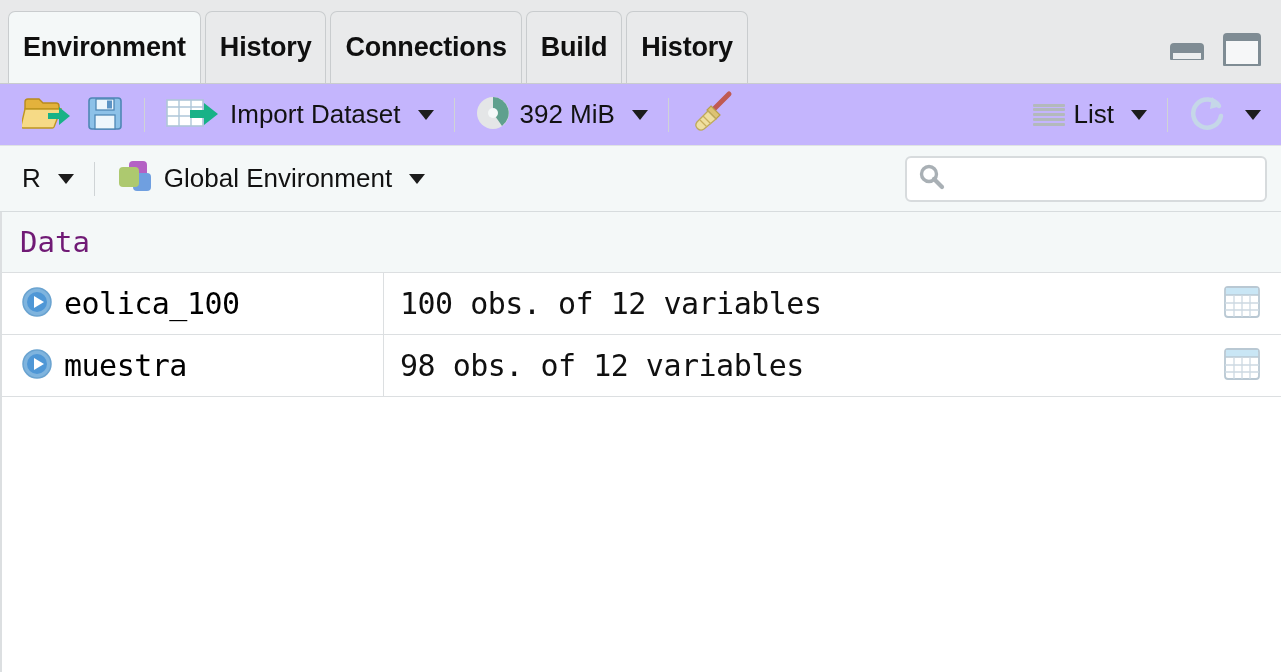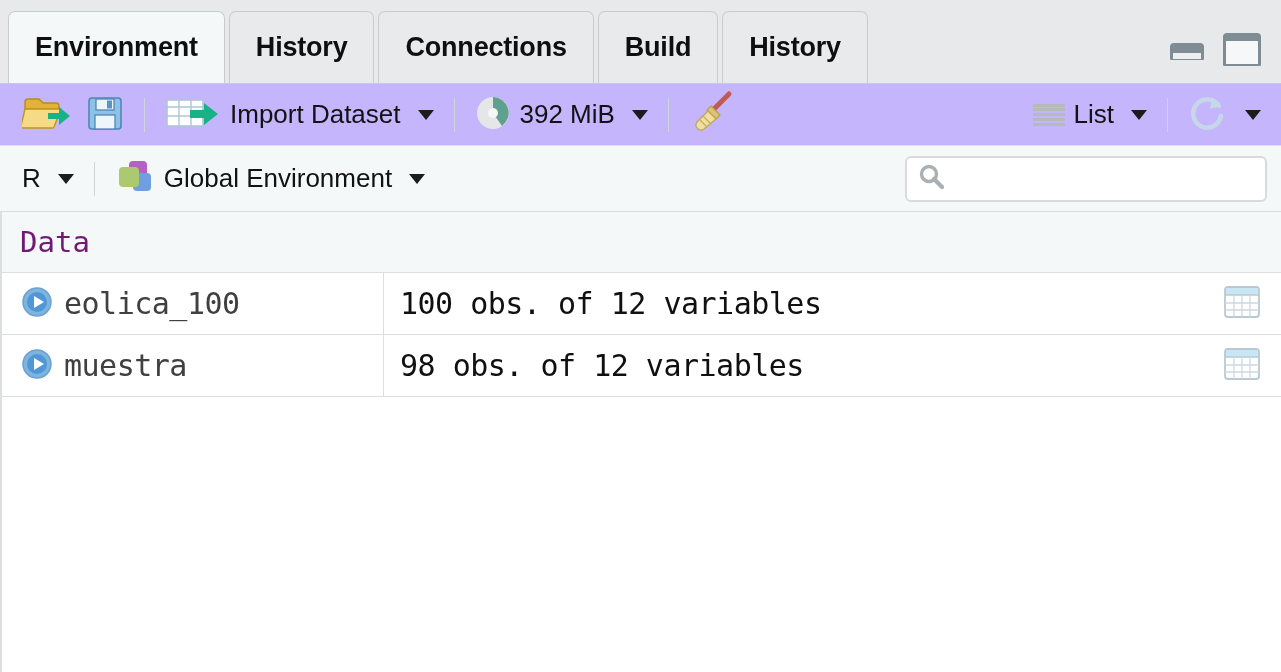--- a/index.html
+++ b/index.html
@@ -23,21 +23,21 @@
     display: flex;
     align-items: flex-end;
     padding-left: 8px;
     box-sizing: border-box;
     border-bottom: 1px solid #c9ccce;
   }
   .tab {
     height: 72px;
     display: flex;
     align-items: center;
-    padding: 0 26px;
+    padding: 0 14px;
     font-size: 27px;
     font-weight: bold;
     color: #0f0f0f;
     background: #e9eaeb;
     border: 1px solid #c9ccce;
     border-bottom: none;
     border-top-left-radius: 7px;
     border-top-right-radius: 7px;
     margin-right: 4px;
     box-sizing: border-box;
@@ -181,21 +181,21 @@
     align-items: center;
     gap: 10px;
     padding-left: 18px;
     box-sizing: border-box;
     border-right: 1px solid #dcdfe1;
     height: 100%;
   }
   .cell-name .nm {
     font-family: "DejaVu Sans Mono", monospace;
     font-size: 30px;
-    color: #404040;
+    color: #000000;
     letter-spacing: -0.5px;
   }
   .cell-desc {
     flex: 1 1 auto;
     display: flex;
     align-items: center;
     padding-left: 16px;
     height: 100%;
     box-sizing: border-box;
     text-align: right;

